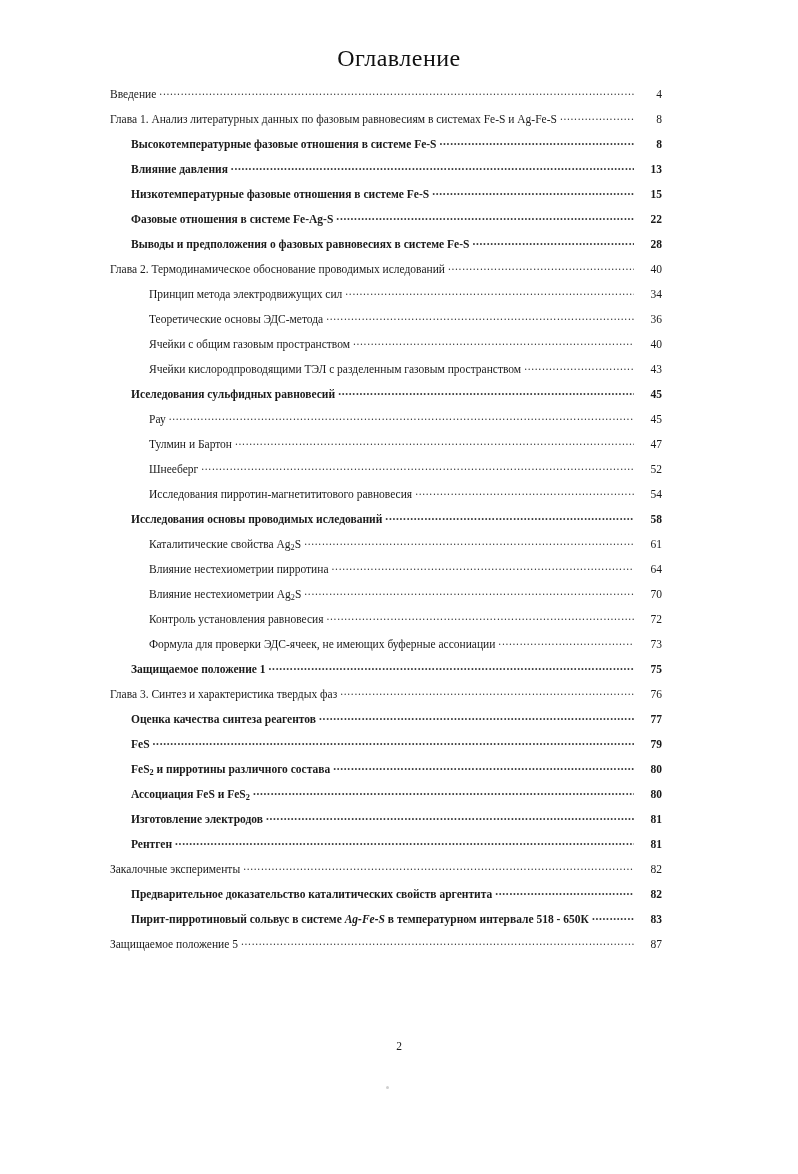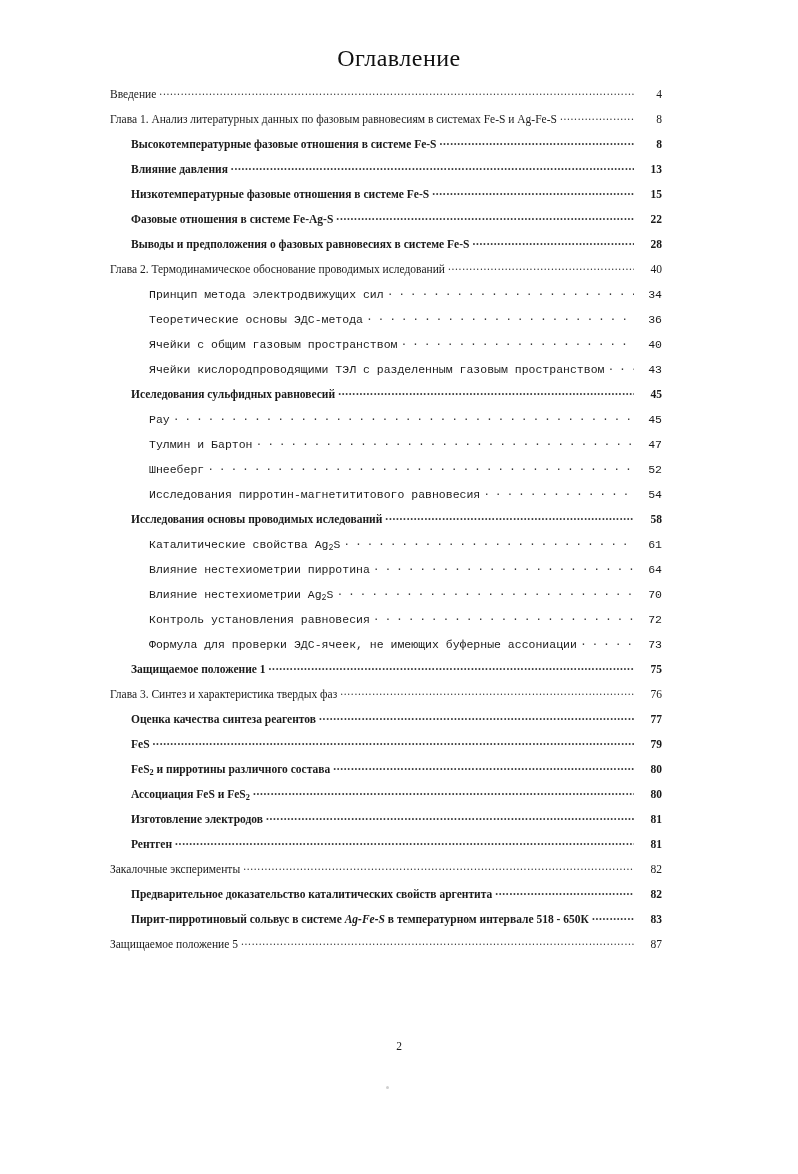--- a/index.html
+++ b/index.html
@@ -67,21 +67,21 @@
   }
   .toc-entry .pageno {
     flex: 0 0 auto;
     width: 24px;
     text-align: right;
     padding-left: 4px;
   }
   
   .lvl0 { margin-left: 0px; }
   .lvl1 { margin-left: 21px; font-weight: bold; }
-  .lvl2 { margin-left: 39px; font-family: Liberation Mono, monospace; }
+  .lvl2 { margin-left: 39px; }
   
   .gap-lg { }
   sub { font-size: 0.72em; vertical-align: -0.22em; }
   sup { font-size: 0.72em; vertical-align: 0.42em; }
   .folio {
     position: absolute;
     left: 0;
     right: 0;
     top: 1040px;
     text-align: center;

